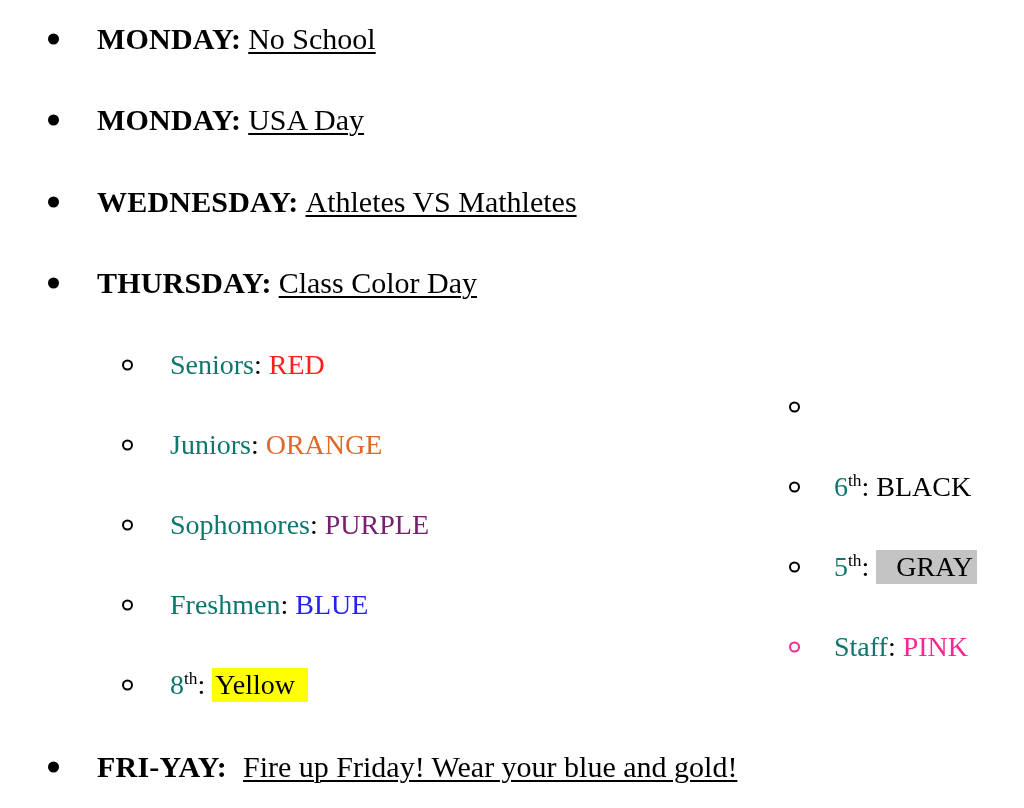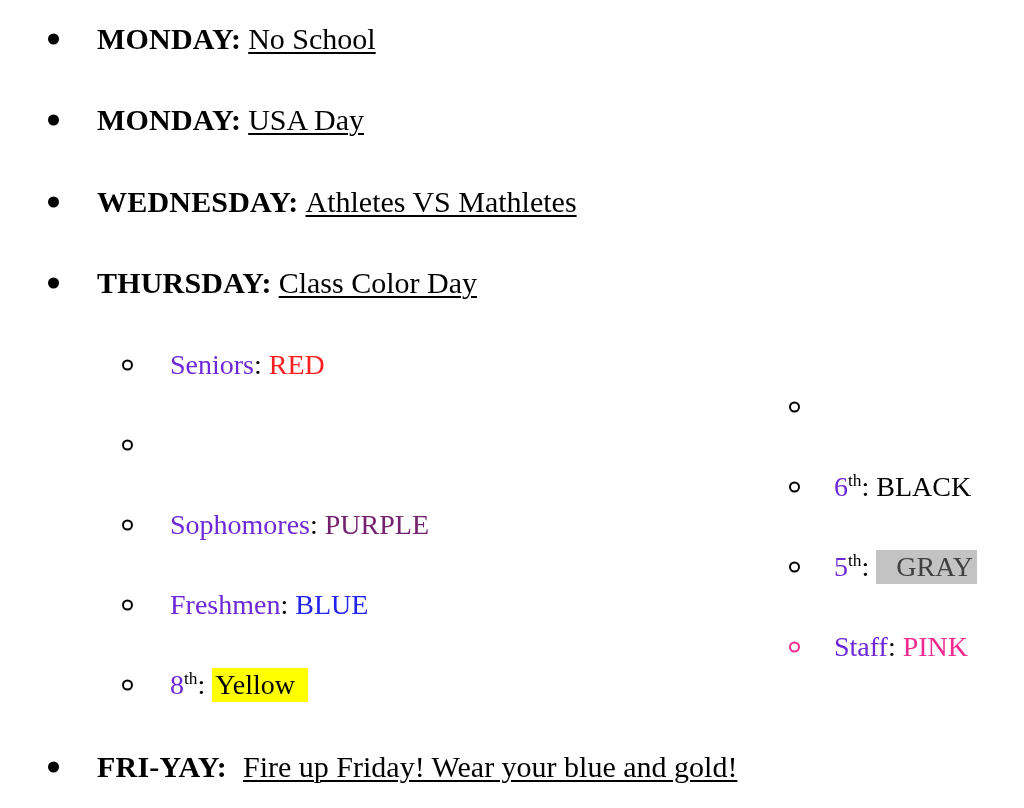--- a/index.html
+++ b/index.html
@@ -78,21 +78,21 @@
     background: transparent;
   }
   .sub-text {
     position: absolute;
     top: 0;
     height: 42px;
     line-height: 42px;
     font-size: 28px;
     white-space: nowrap;
   }
-  .sub-name { color: #6d28d9; }
+  .sub-name { color: #0f766e; }
   .sub-color { font-weight: normal; }
   sup.ord {
     font-size: 0.62em;
     vertical-align: super;
     line-height: 0;
   }
   .hl-yellow {
     background: #ffff00;
     padding: 1px 13px 2px 3px;
   }
@@ -141,20 +141,23 @@
 
 <div class="sub-row" style="top:344px; left:0; width:560px;">
   <span class="sub-bullet" style="left:122px;"></span>
   <span class="sub-text" style="left:170px;">
     <span class="sub-name">Seniors</span><span>: </span><span class="sub-color" style="color: rgb(251, 31, 31);">RED</span>
   </span>
 </div>
 
 <div class="sub-row" style="top:424px; left:0; width:560px;">
   <span class="sub-bullet" style="left:122px;"></span>
+  <span class="sub-text" style="left:170px;">
+    <span class="sub-name">Juniors</span><span>: </span><span class="sub-color" style="color: rgb(224, 105, 42);">ORANGE</span>
+  </span>
 </div>
 
 <div class="sub-row" style="top:504px; left:0; width:560px;">
   <span class="sub-bullet" style="left:122px;"></span>
   <span class="sub-text" style="left:170px;">
     <span class="sub-name">Sophomores</span><span>: </span><span class="sub-color" style="color: rgb(118, 33, 111);">PURPLE</span>
   </span>
 </div>
 
 <div class="sub-row" style="top:584px; left:0; width:560px;">
@@ -178,21 +181,21 @@
 <div class="sub-row" style="top:466px; left:0; width:1024px;">
   <span class="sub-bullet" style="left:789px;"></span>
   <span class="sub-text" style="left:834px;">
     <span class="sub-name">6</span><sup class="ord">th</sup><span>: </span><span class="sub-color" style="color: #000000;">BLACK</span>
   </span>
 </div>
 
 <div class="sub-row" style="top:546px; left:0; width:1024px;">
   <span class="sub-bullet" style="left:789px;"></span>
   <span class="sub-text" style="left:834px;">
-    <span class="sub-name">5</span><sup class="ord">th</sup><span>: </span><span class="sub-color hl-gray" style="color: #404040; padding-left: 20px;">GRAY</span>
+    <span class="sub-name">5</span><sup class="ord">th</sup><span>: </span><span class="sub-color hl-gray" style="color: #000000; padding-left: 20px;">GRAY</span>
   </span>
 </div>
 
 <div class="sub-row" style="top:626px; left:0; width:979px;">
   <span class="sub-bullet" id="staff-bullet" style="left: 789px; border-color: rgb(242, 42, 143);"></span>
   <span class="sub-text" style="left:834px;">
     <span class="sub-name">Staff</span><sup class="ord"></sup><span>: </span><span class="sub-color" style="color: rgb(242, 42, 143);">PINK</span>
   </span>
 </div>
 

